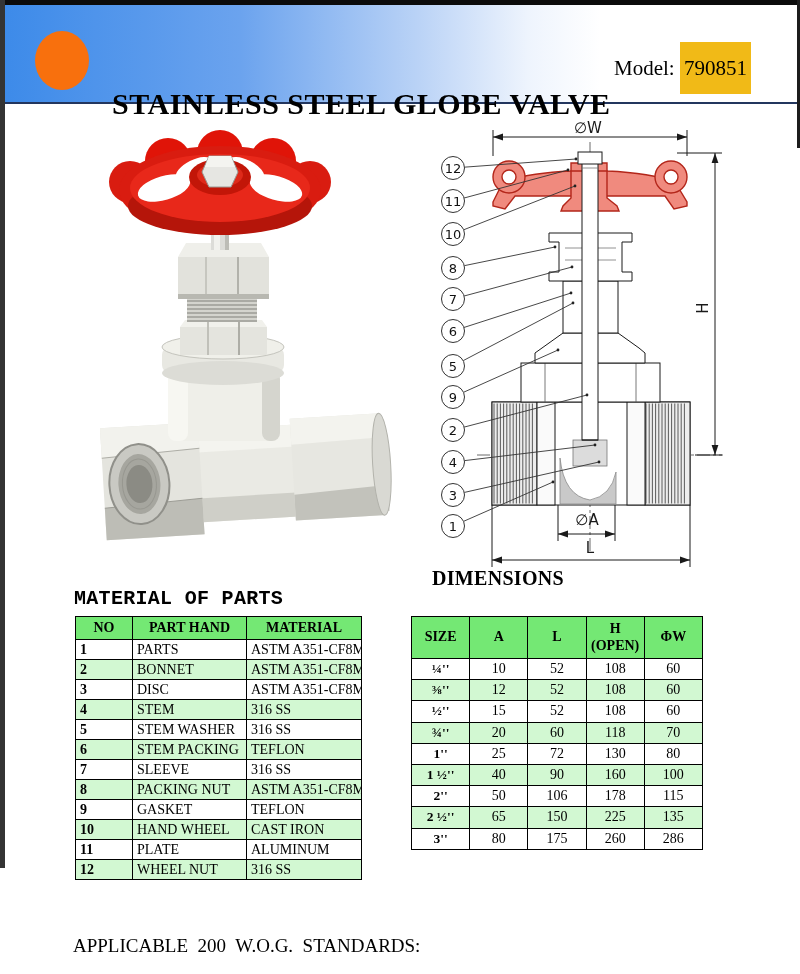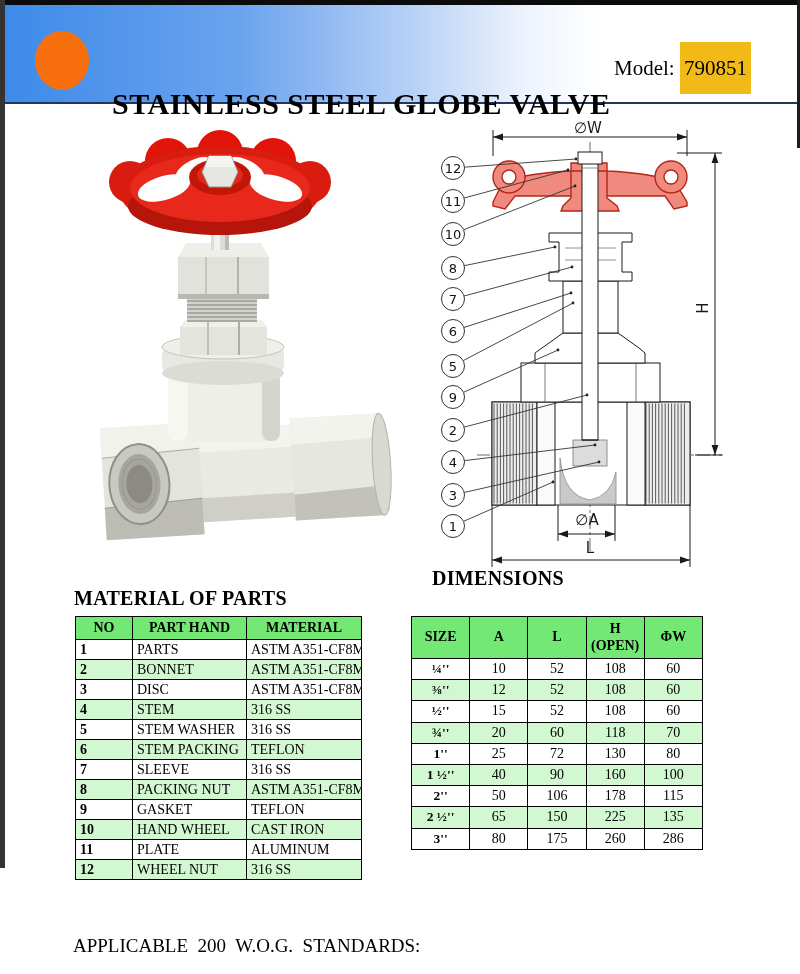--- a/index.html
+++ b/index.html
@@ -13,21 +13,21 @@
   .edge-left{position:absolute;left:0;top:0;width:5px;height:868px;background:#343434;z-index:9;}
   .edge-right{position:absolute;right:0;top:0;width:3px;height:148px;background:#1c1c1c;z-index:9;}
   .banner{position:absolute;left:0;top:0;width:800px;height:104px;box-sizing:border-box;
           border-top:5px solid #0b0b0b;border-bottom:2px solid #23365e;
           background:linear-gradient(to right,var(--blue) 0%,#6ba3ee 30%,#b9d2f6 52%,#eef4fd 66%,#ffffff 75%);}
   .logo{position:absolute;left:35px;top:26px;width:54px;height:59px;border-radius:50%;background:var(--orange);}
   .page-title{position:absolute;left:112px;top:42px;font-size:30px;font-weight:bold;letter-spacing:0.5px;white-space:nowrap;margin-top:40px;}
   .model{position:absolute;left:614px;top:51px;font-size:21px;white-space:nowrap;}
   .model-num{background:var(--gold);padding:14px 4px;}
   .sec-title{position:absolute;font-size:20px;font-weight:bold;letter-spacing:0.3px;}
-  #materials-title{left:74px;top:587px;}
+  #materials-title{left:74px;top:587px;font-family:Liberation Mono, monospace;}
   #dims-title{left:432px;top:567px;}
   table{border-collapse:collapse;position:absolute;table-layout:fixed;background:#fff;}
   #materials-table{left:75px;top:616px;width:286px;}
   #dims-table{left:411px;top:616px;width:291px;}
   th,td{border:1.6px solid #000;font-size:14px;overflow:hidden;white-space:nowrap;}
   th{background:var(--green-h);font-weight:bold;height:22px;padding:0 2px;}
   #dims-table th{height:41px;white-space:pre-line;line-height:1.15;}
   #materials-table td{height:19px;padding:0 4px;text-align:left;}
   #dims-table td{height:20.2px;text-align:center;padding:0;}
   #materials-table col.w-no{width:57px}#materials-table col.w-name{width:114px}#materials-table col.w-mat{width:115px}

